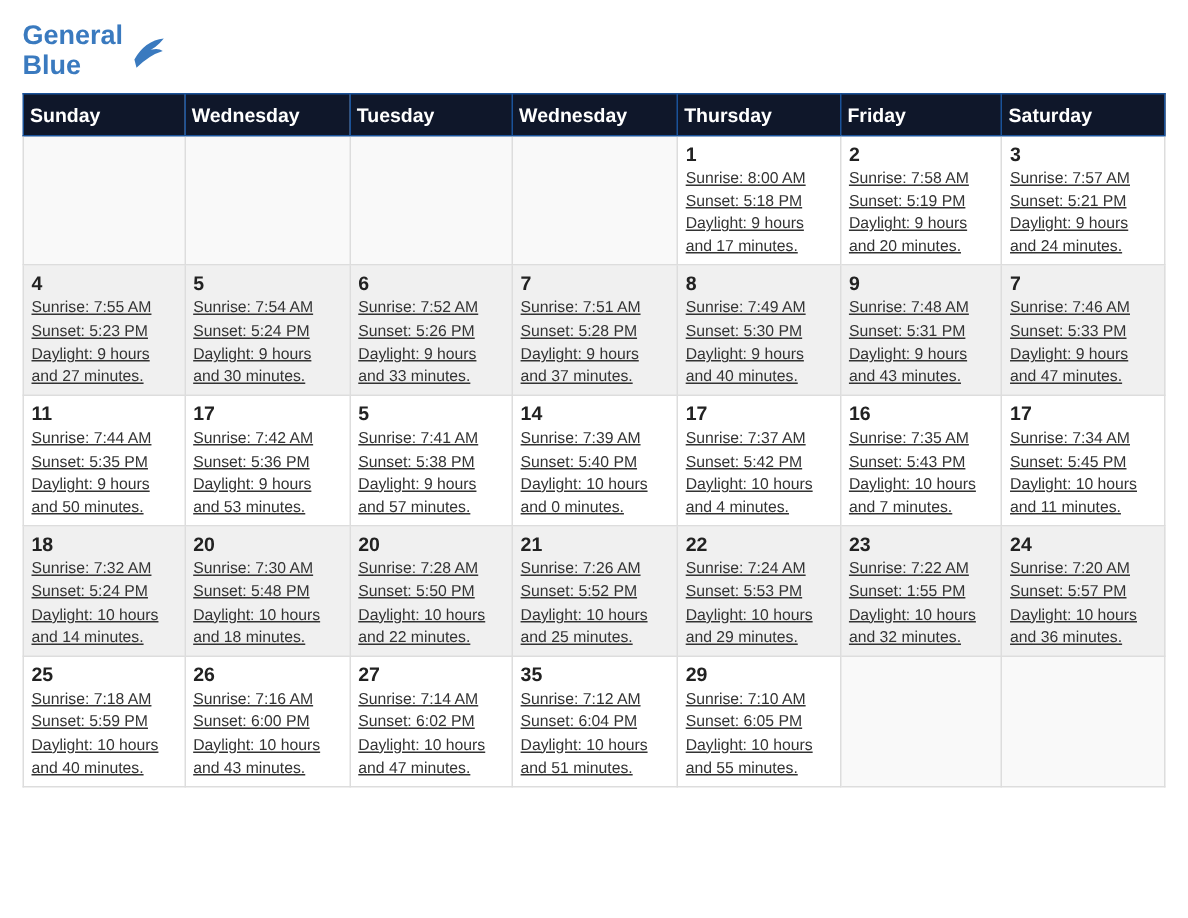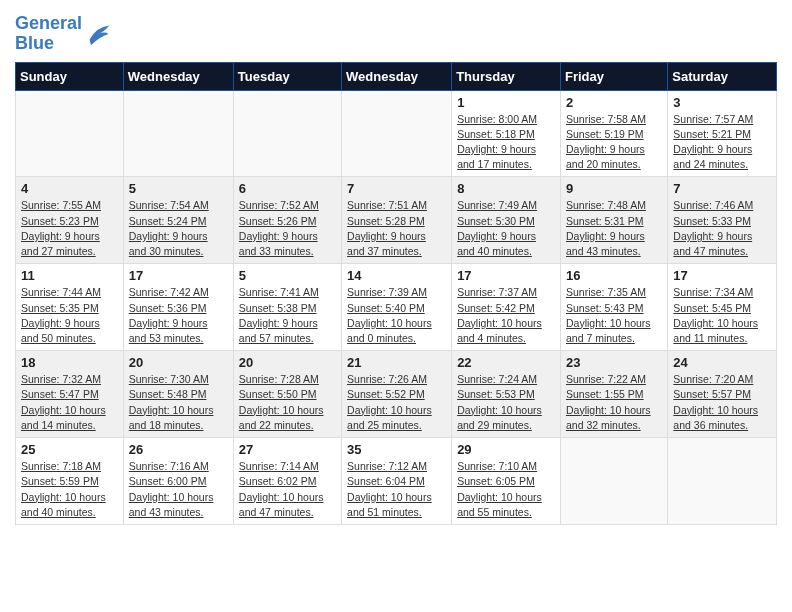--- a/index.html
+++ b/index.html
@@ -254,21 +254,21 @@
             <div class="day-info">Sunrise: 7:34 AM
 Sunset: 5:45 PM
 Daylight: 10 hours
 and 11 minutes.</div>
           </td>
         </tr>
         <tr class="row-shaded">
           <td>
             <div class="day-num">18</div>
             <div class="day-info">Sunrise: 7:32 AM
-Sunset: 5:47 PM
+Sunset: 5:24 PM
 Daylight: 10 hours
 and 14 minutes.</div>
           </td>
           <td>
             <div class="day-num">20</div>
             <div class="day-info">Sunrise: 7:30 AM
 Sunset: 5:48 PM
 Daylight: 10 hours
 and 18 minutes.</div>
           </td>

